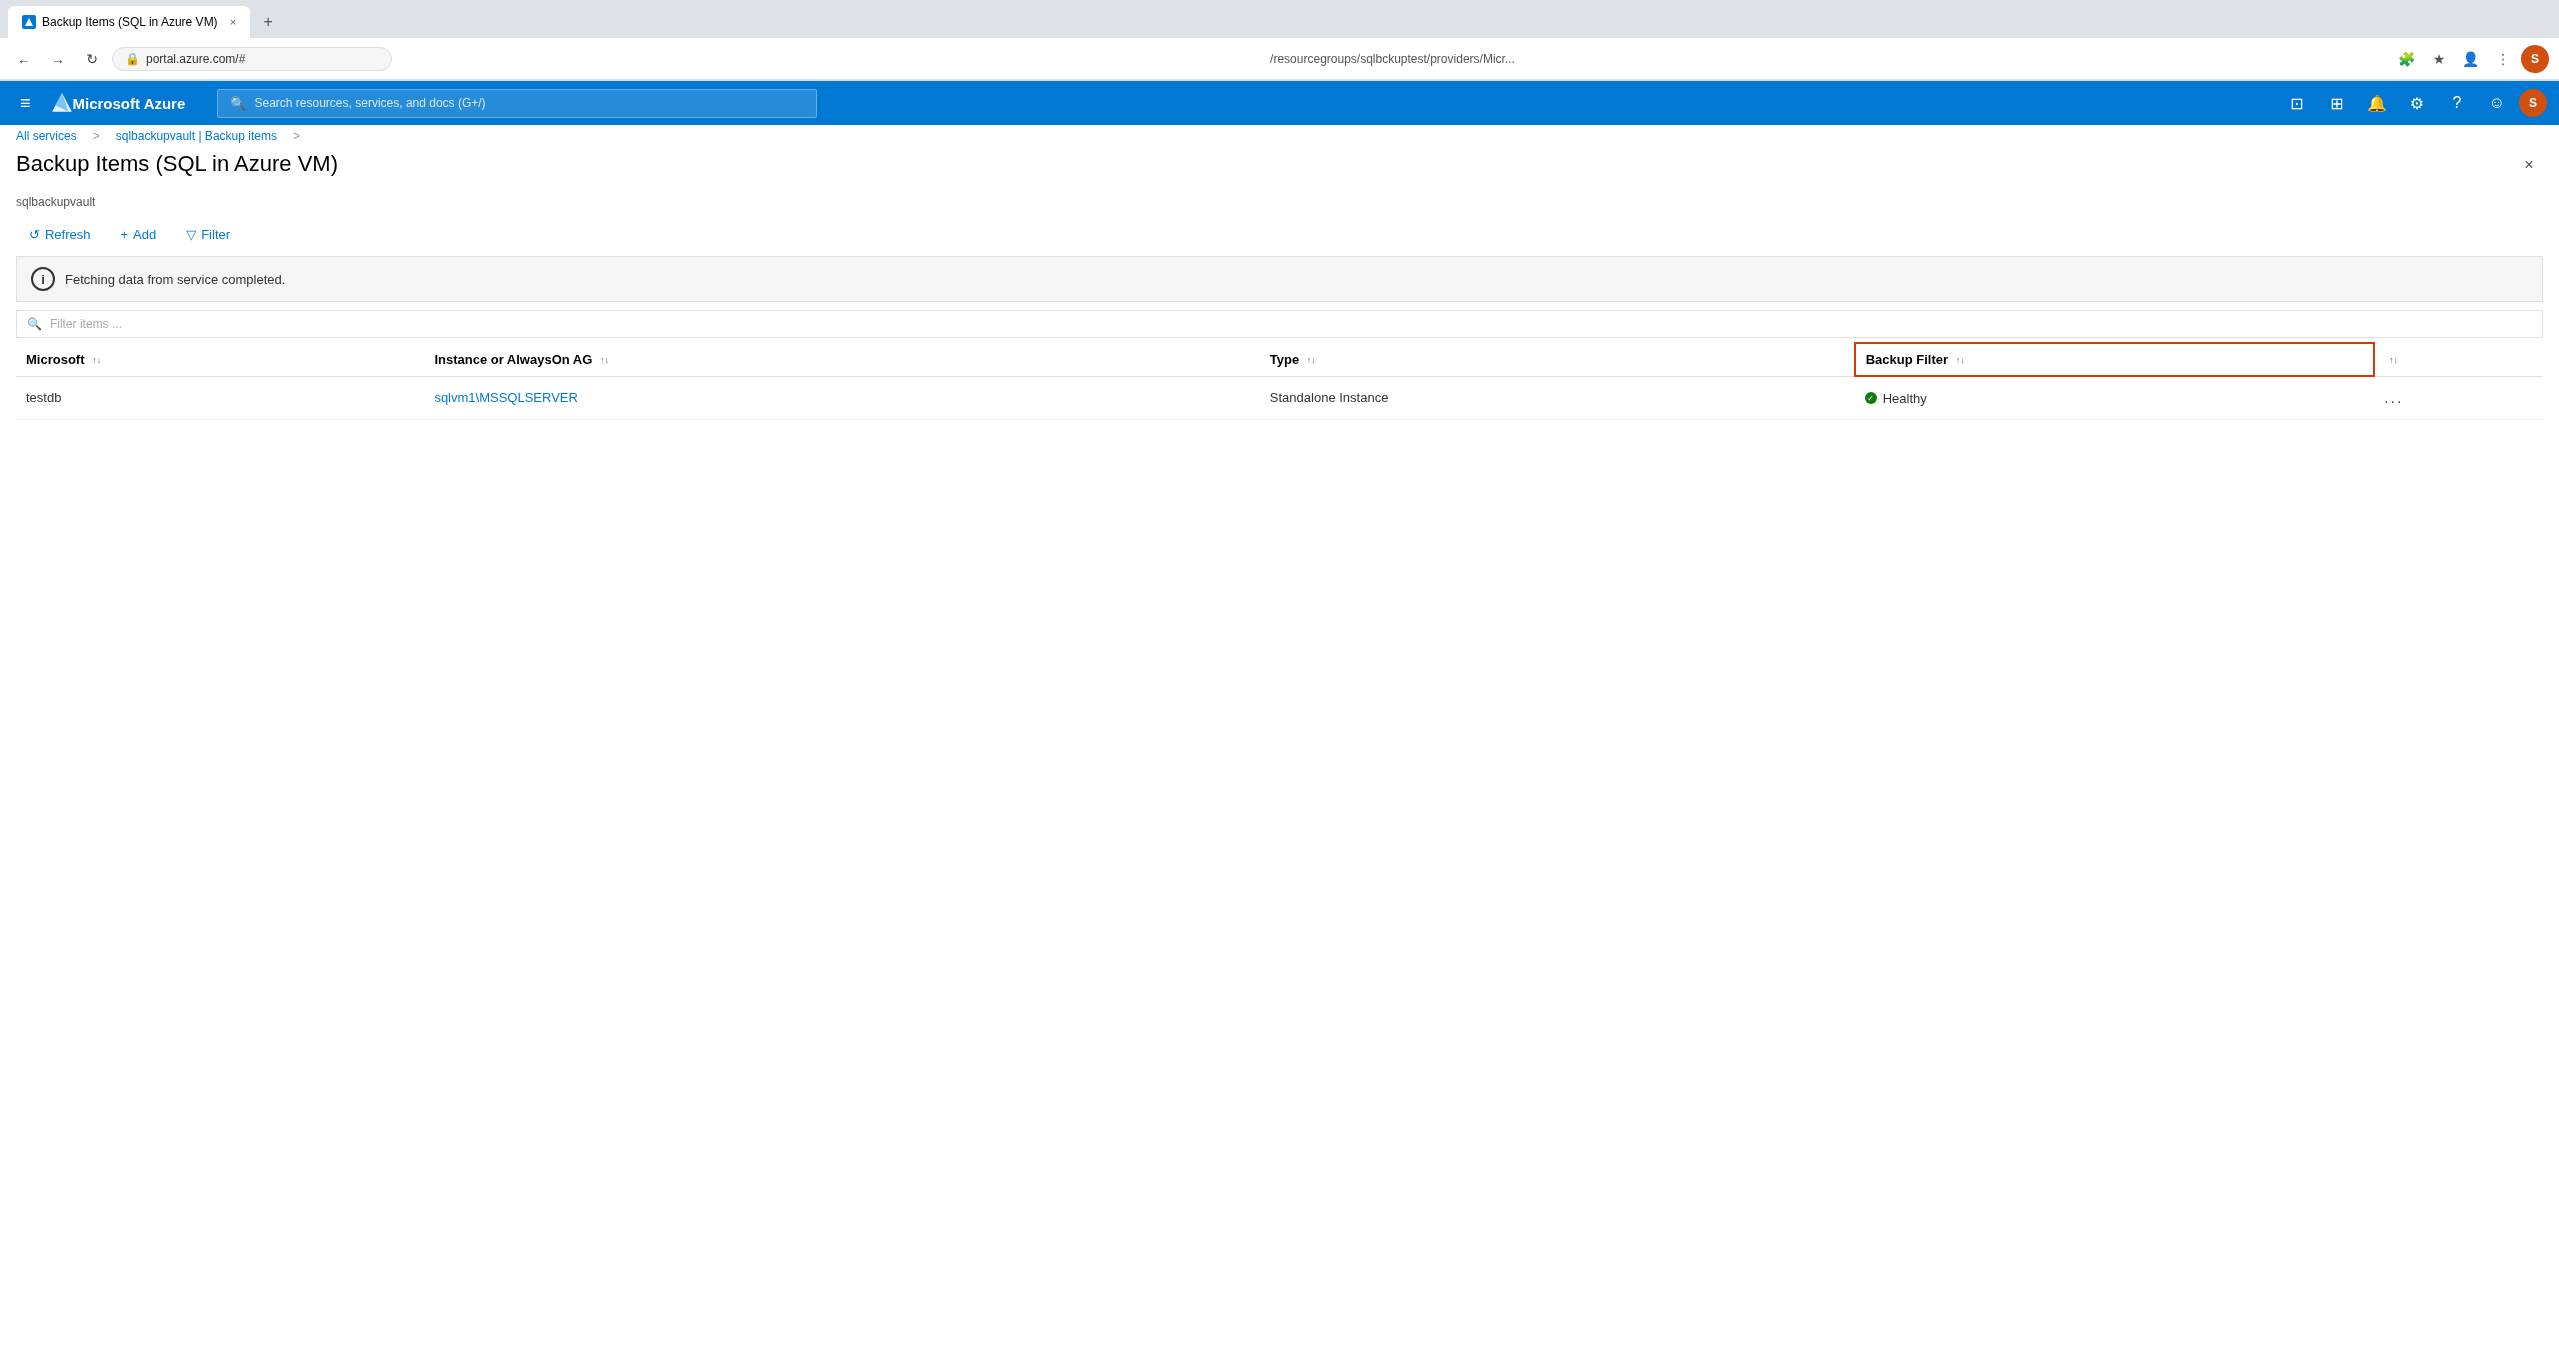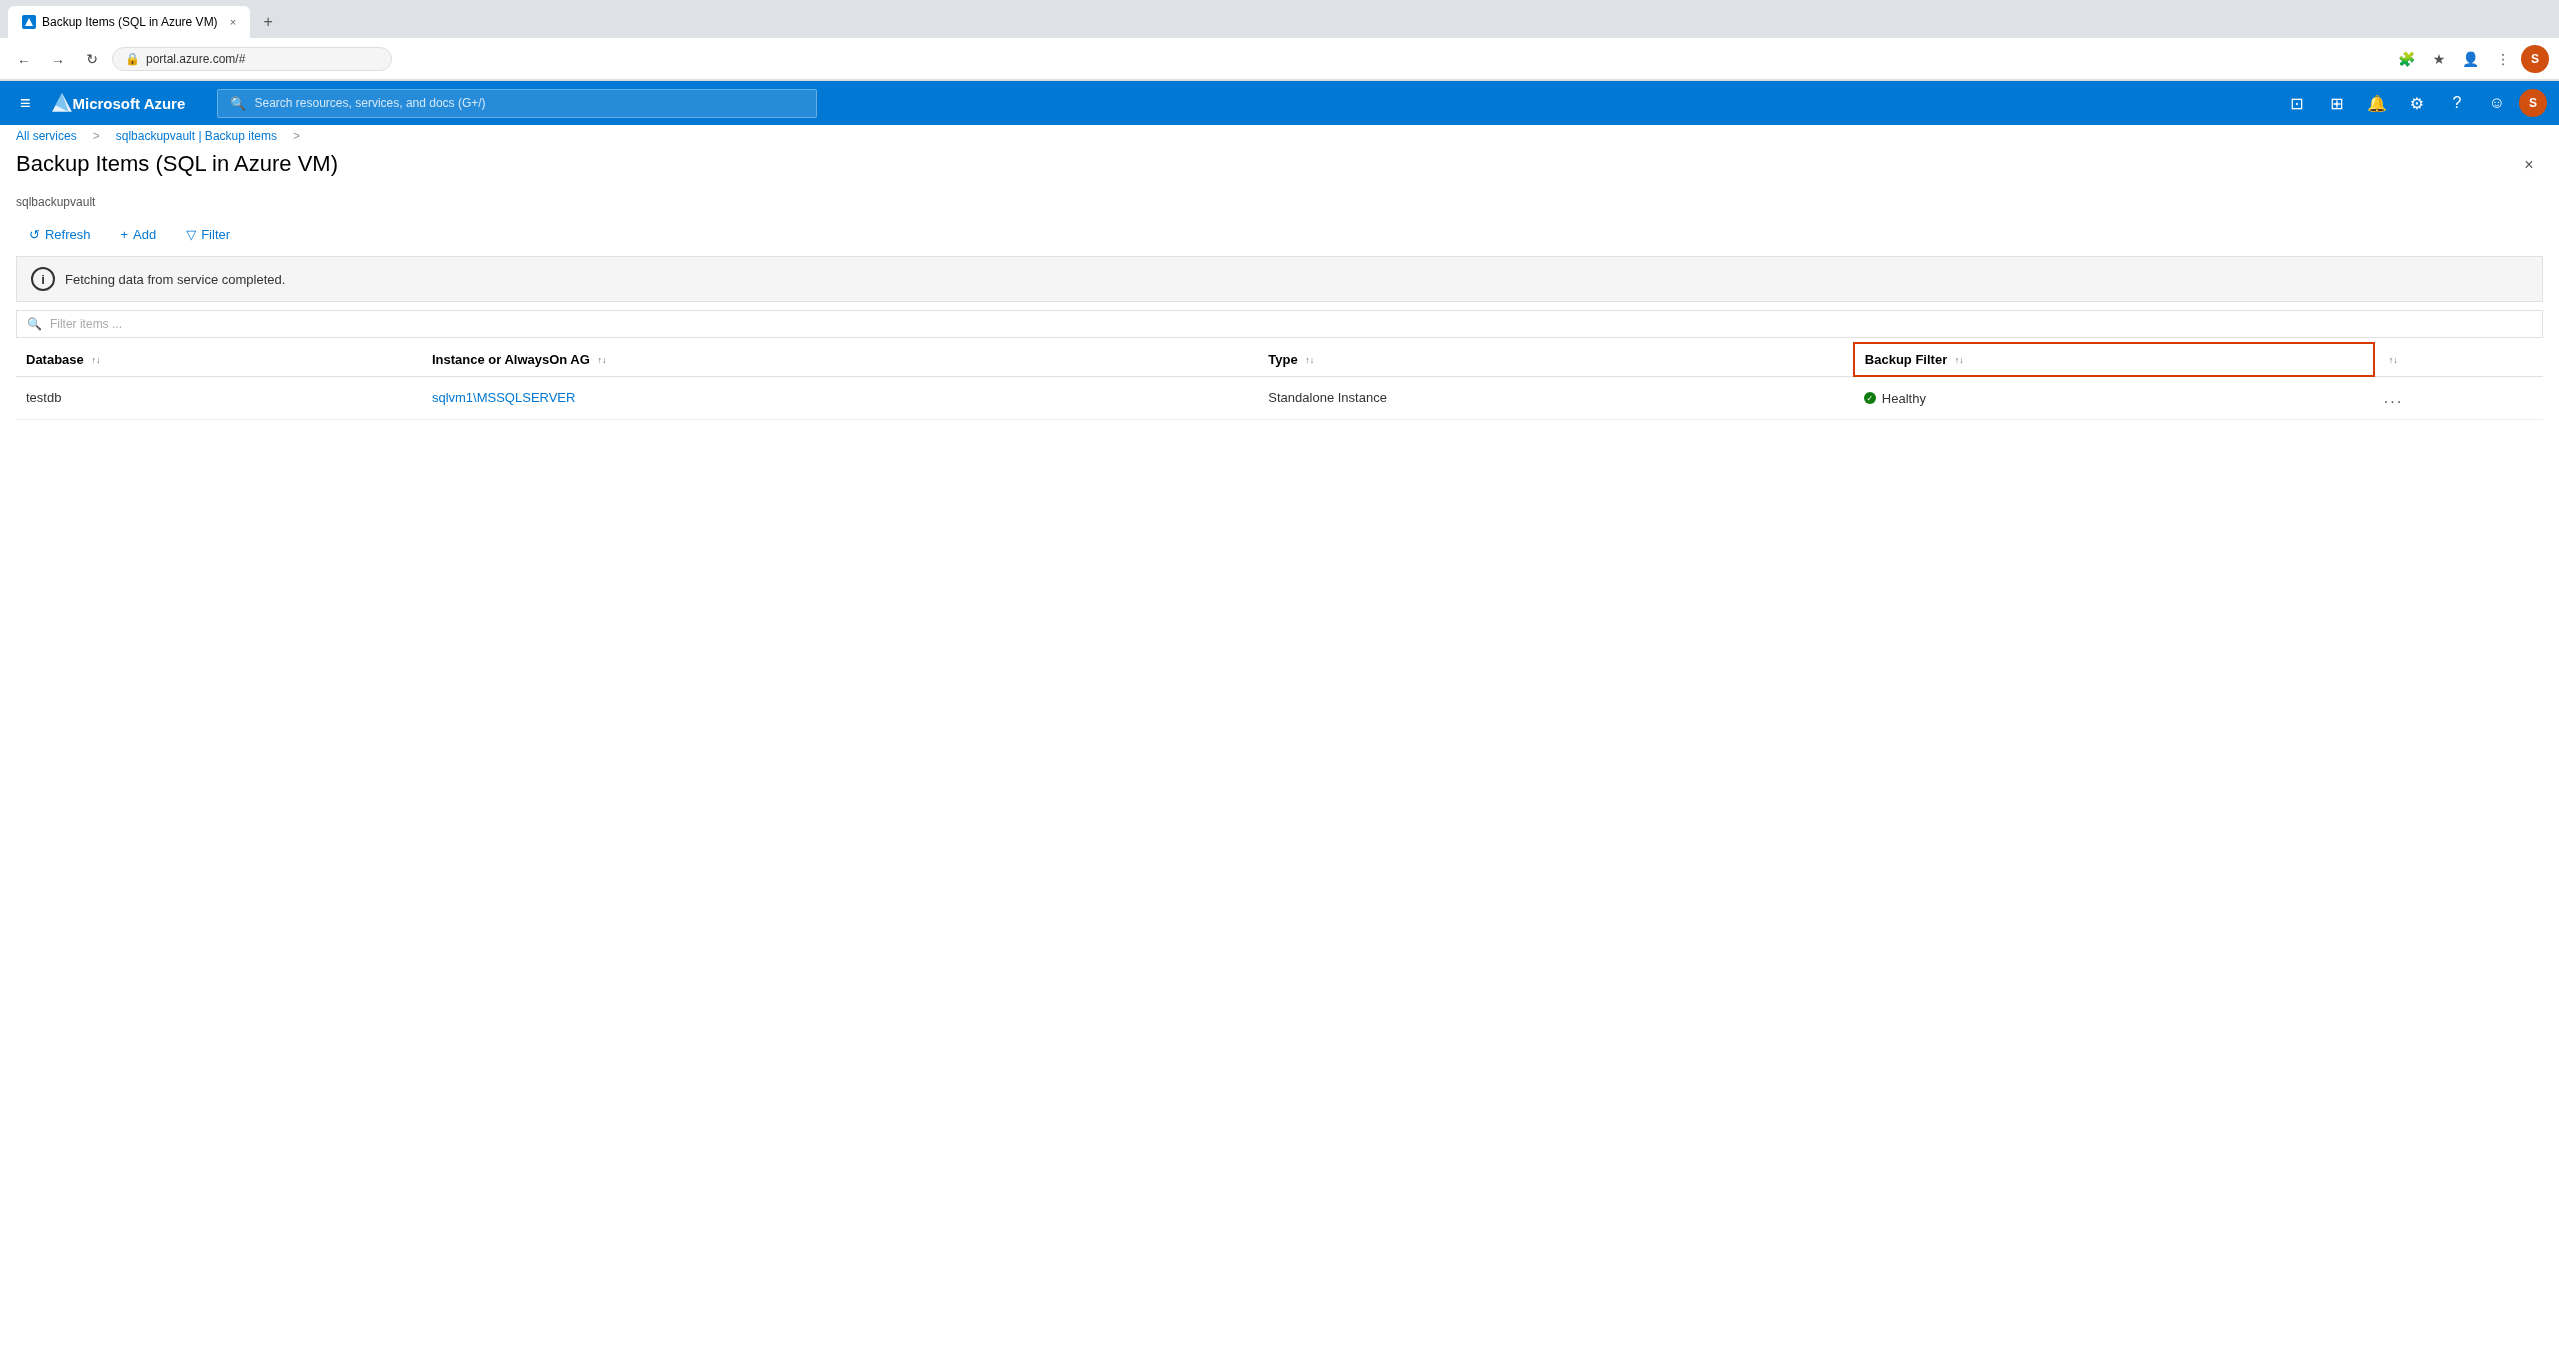--- a/index.html
+++ b/index.html
@@ -332,20 +332,21 @@
     <div class="tab-new">+</div>
   </div>
   <div class="nav-bar">
     <button class="nav-btn">←</button>
     <button class="nav-btn">→</button>
     <button class="nav-btn">↻</button>
     <div class="address-bar">
       <span>🔒</span>
       <span class="address-text">portal.azure.com/#</span>
     </div>
+    <div class="url-right">/resourcegroups/sqlbckuptest/providers/Micr...</div>
     <div class="nav-right-icons">
       <div class="nav-icon-btn">🧩</div>
       <div class="nav-icon-btn">★</div>
       <div class="nav-icon-btn">👤</div>
       <div class="nav-icon-btn">⋮</div>
       <div class="profile-avatar">S</div>
     </div>
   </div>
 </div>
 
@@ -411,21 +412,21 @@
 <div class="filter-bar">
   <span>🔍</span>
   <span>Filter items ...</span>
 </div>
 
 <div class="table-container">
   <table>
     <thead>
       <tr>
         <th>
-          <span>Database</span>
+          <span>Microsoft</span>
           <span class="sort-icon">↑↓</span>
         </th>
         <th>
           <span>Instance or AlwaysOn AG</span>
           <span class="sort-icon">↑↓</span>
         </th>
         <th>
           <span>Type</span>
           <span class="sort-icon">↑↓</span>
         </th>

